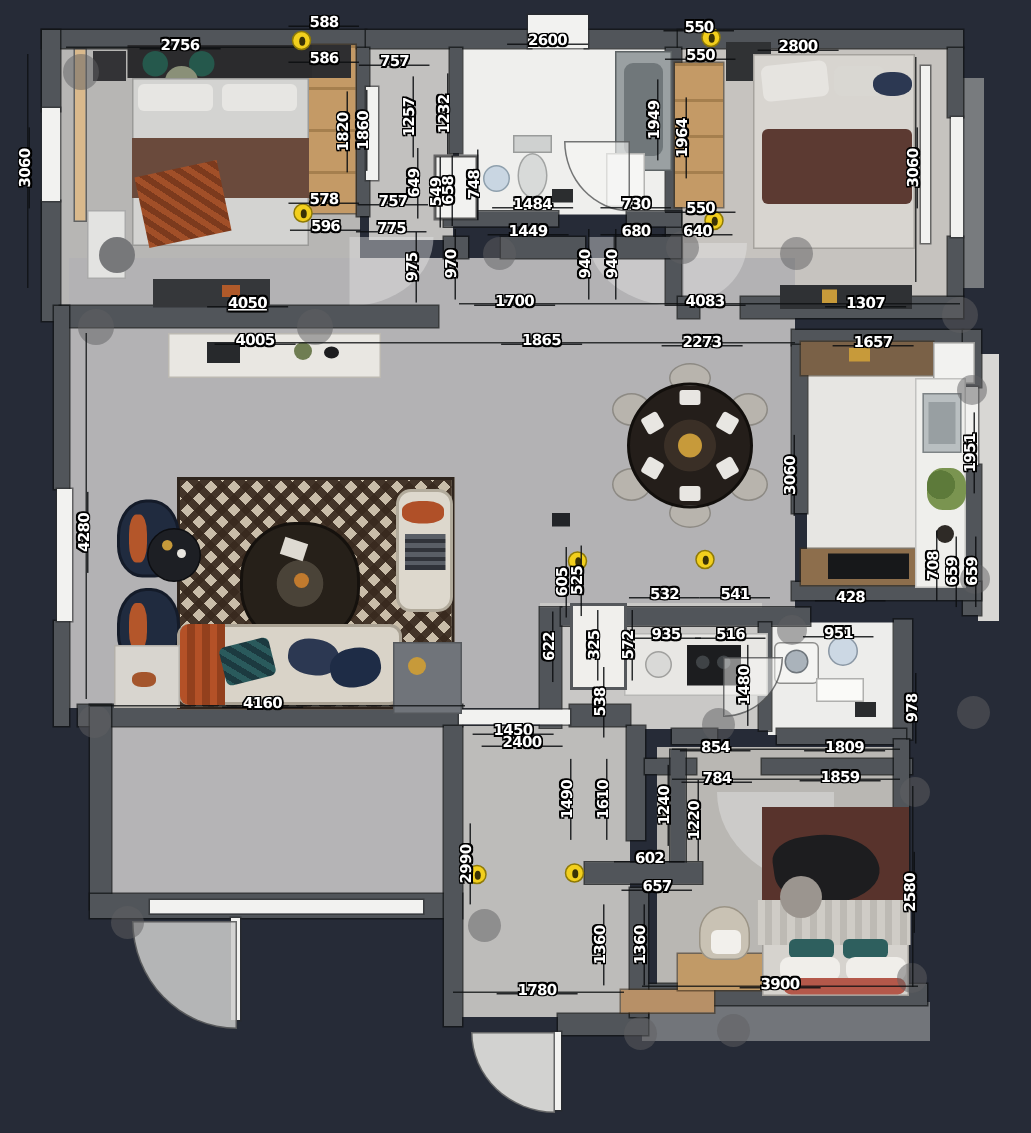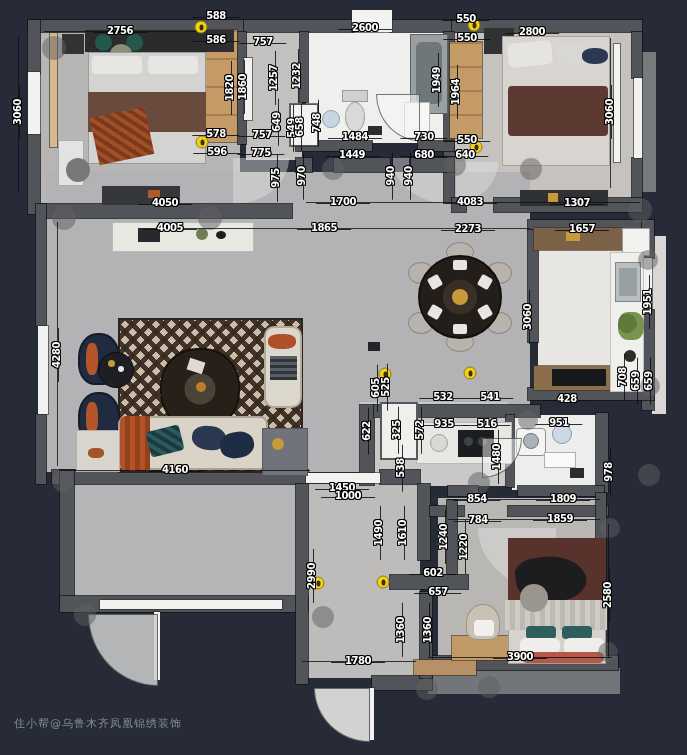--- a/index.html
+++ b/index.html
@@ -302,26 +302,26 @@
       <span class="dim" style="left: 355px; top: 137px;">1484</span>
       <span class="dim" style="left: 424px; top: 137px;">730</span>
       <span class="dim" style="left: 467px; top: 140px;">550</span>
       <span class="dim" style="left: 352px; top: 155px;">1449</span>
       <span class="dim" style="left: 424px; top: 155px;">680</span>
       <span class="dim" style="left: 465px; top: 155px;">640</span>
       <span class="dim v" style="left: 276px; top: 178px;">975</span>
       <span class="dim v" style="left: 302px; top: 176px;">970</span>
       <span class="dim v" style="left: 391px; top: 176px;">940</span>
       <span class="dim v" style="left: 409px; top: 176px;">940</span>
-      <span class="dim" style="left: 165px; top: 203px;">4050</span>
+      <span class="dim" style="left: 165px; top: 203px; text-decoration: underline;">4050</span>
       <span class="dim" style="left: 170px; top: 228px;">4005</span>
       <span class="dim" style="left: 343px; top: 202px;">1700</span>
       <span class="dim" style="left: 470px; top: 202px;">4083</span>
       <span class="dim" style="left: 577px; top: 203px;">1307</span>
-      <span class="dim" style="left: 324px; top: 228px;">1865</span>
+      <span class="dim" style="left: 361px; top: 228px;">1865</span>
       <span class="dim" style="left: 468px; top: 229px;">2273</span>
       <span class="dim" style="left: 582px; top: 229px;">1657</span>
       <span class="dim v" style="left: 528px; top: 317px;">3060</span>
       <span class="dim v" style="left: 648px; top: 302px;">1951</span>
       <span class="dim v" style="left: 57px; top: 355px;">4280</span>
       <span class="dim" style="left: 567px; top: 399px;">428</span>
       <span class="dim v" style="left: 623px; top: 377px;">708</span>
       <span class="dim v" style="left: 636px; top: 381px;">659</span>
       <span class="dim v" style="left: 649px; top: 381px;">659</span>
       <span class="dim v" style="left: 376px; top: 388px;">605</span>
@@ -330,21 +330,21 @@
       <span class="dim" style="left: 490px; top: 397px;">541</span>
       <span class="dim" style="left: 444px; top: 424px;">935</span>
       <span class="dim" style="left: 487px; top: 424px;">516</span>
       <span class="dim v" style="left: 367px; top: 431px;">622</span>
       <span class="dim v" style="left: 397px; top: 430px;">325</span>
       <span class="dim v" style="left: 420px; top: 430px;">572</span>
       <span class="dim v" style="left: 401px; top: 468px;">538</span>
       <span class="dim v" style="left: 497px; top: 457px;">1480</span>
       <span class="dim" style="left: 175px; top: 470px;">4160</span>
       <span class="dim" style="left: 342px; top: 488px;">1450</span>
-      <span class="dim" style="left: 348px; top: 496px;">1000</span>
+      <span class="dim" style="left: 348px; top: 496px;">2400</span>
       <span class="dim v" style="left: 312px; top: 576px;">2990</span>
       <span class="dim v" style="left: 379px; top: 533px;">1490</span>
       <span class="dim v" style="left: 403px; top: 533px;">1610</span>
       <span class="dim" style="left: 433px; top: 573px;">602</span>
       <span class="dim" style="left: 438px; top: 592px;">657</span>
       <span class="dim v" style="left: 401px; top: 630px;">1360</span>
       <span class="dim v" style="left: 428px; top: 630px;">1360</span>
       <span class="dim" style="left: 358px; top: 661px;">1780</span>
       <span class="dim" style="left: 559px; top: 423px;">951</span>
       <span class="dim v" style="left: 609px; top: 472px;">978</span>
@@ -359,14 +359,13 @@
       <div class="ydot" style="left: 201px; top: 27px;"></div>
       <div class="ydot" style="left: 202px; top: 142px;"></div>
       <div class="ydot" style="left: 474px; top: 25px;"></div>
       <div class="ydot" style="left: 476px; top: 147px;"></div>
       <div class="ydot" style="left: 385px; top: 374px;"></div>
       <div class="ydot" style="left: 470px; top: 373px;"></div>
       <div class="ydot" style="left: 318px; top: 583px;"></div>
       <div class="ydot" style="left: 383px; top: 582px;"></div>
     </div>
 
-  <div class="watermark">住小帮@乌鲁木齐凤凰锦绣装饰</div>
 </div>
 
 </body></html>

